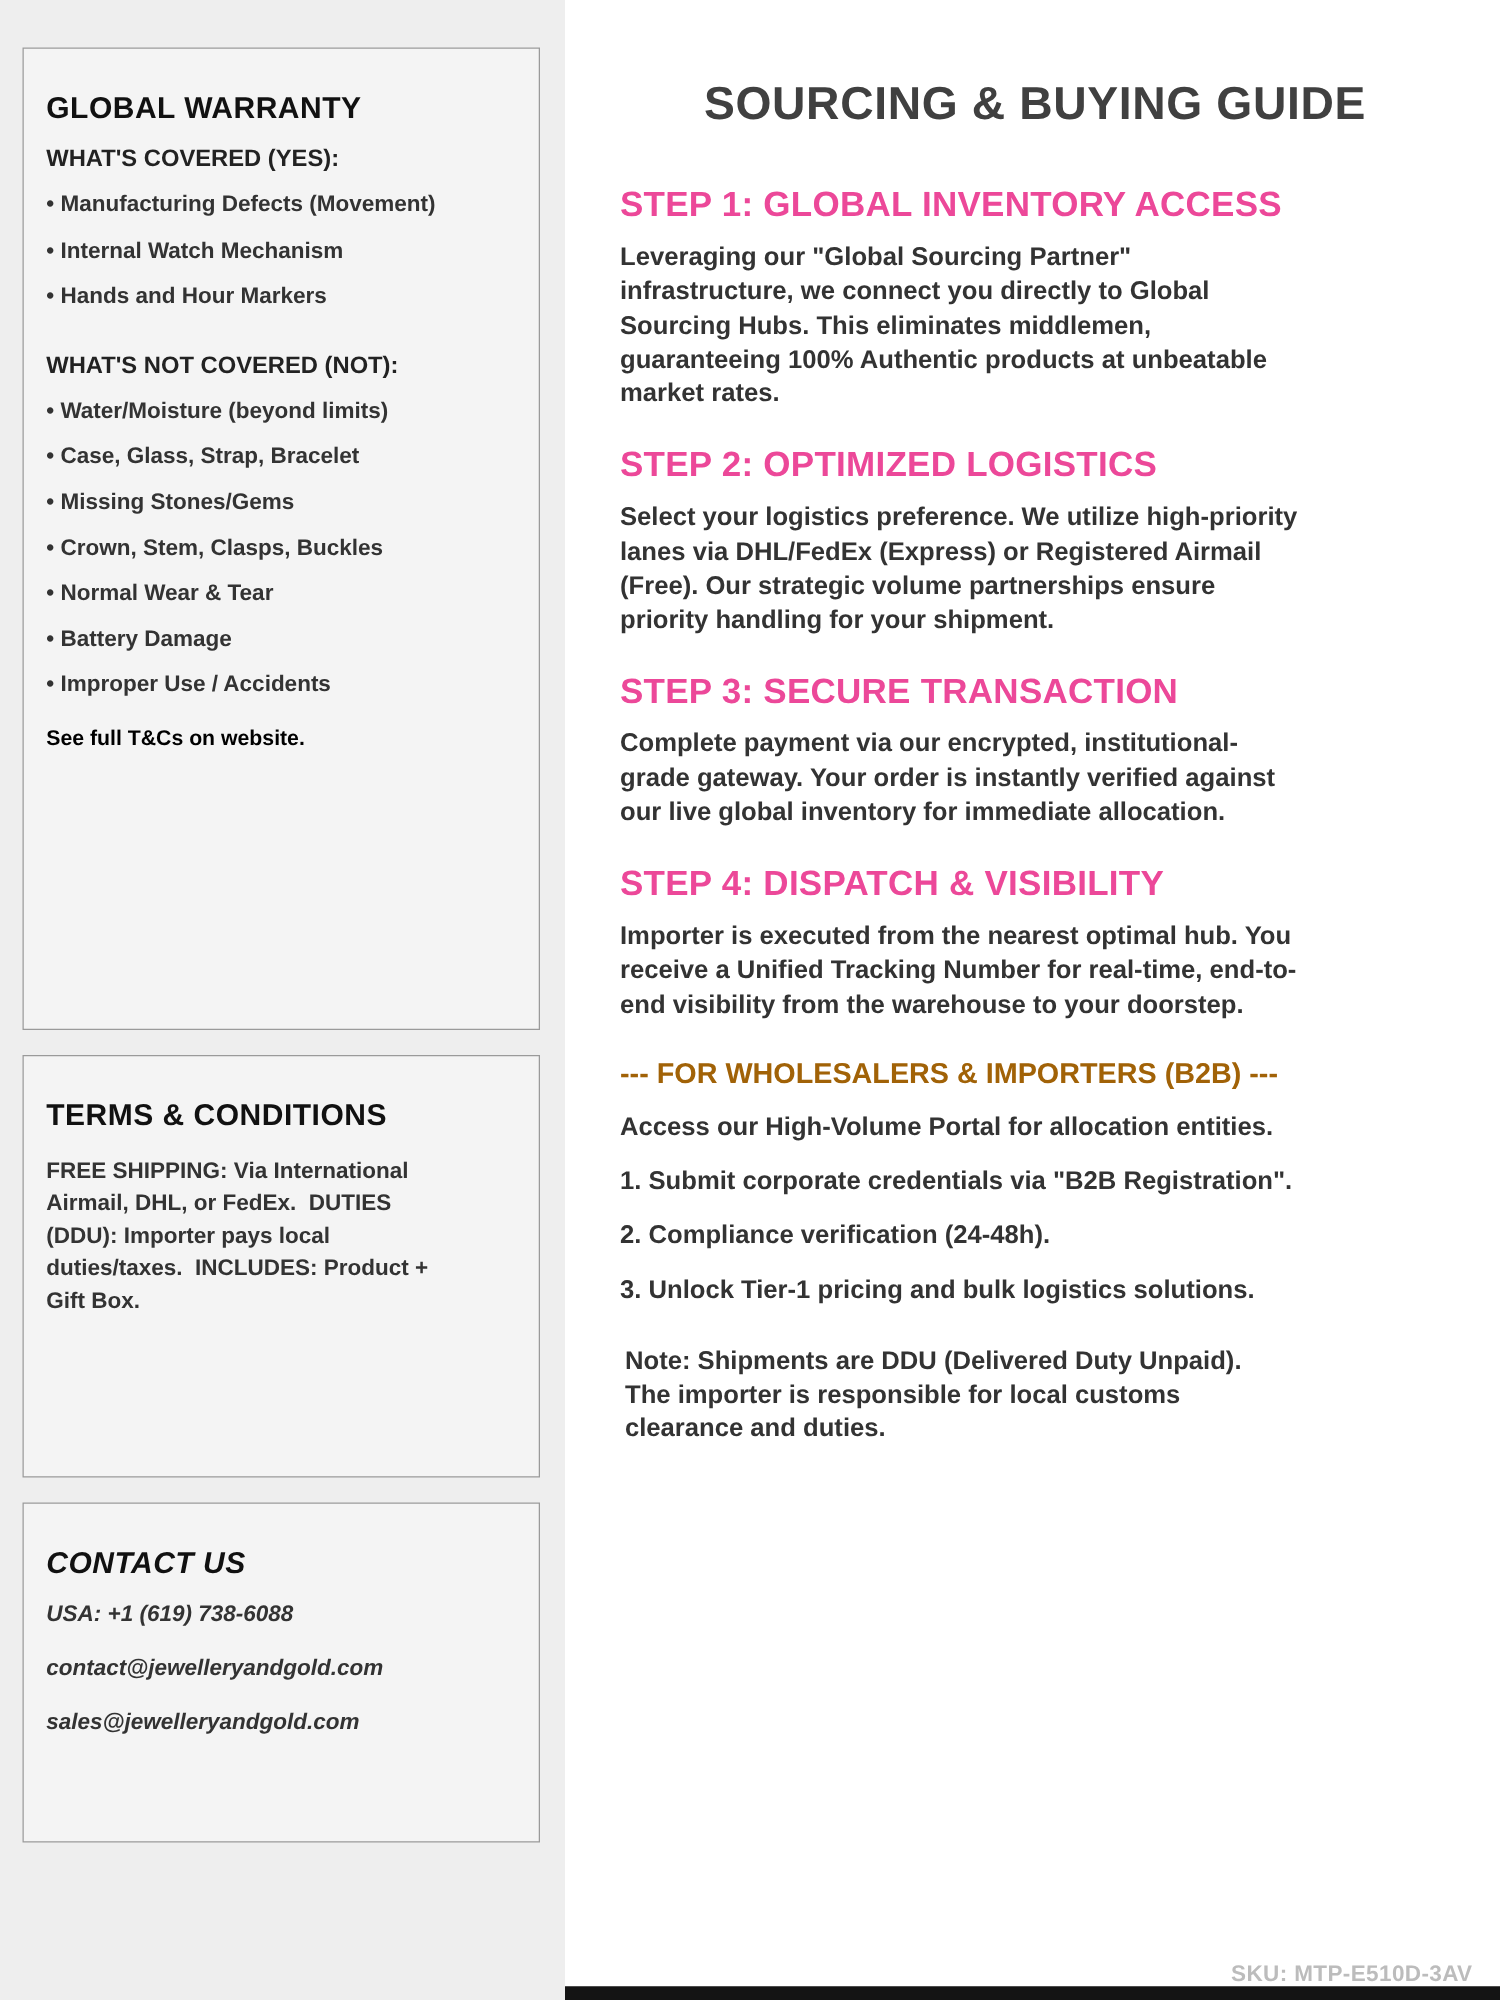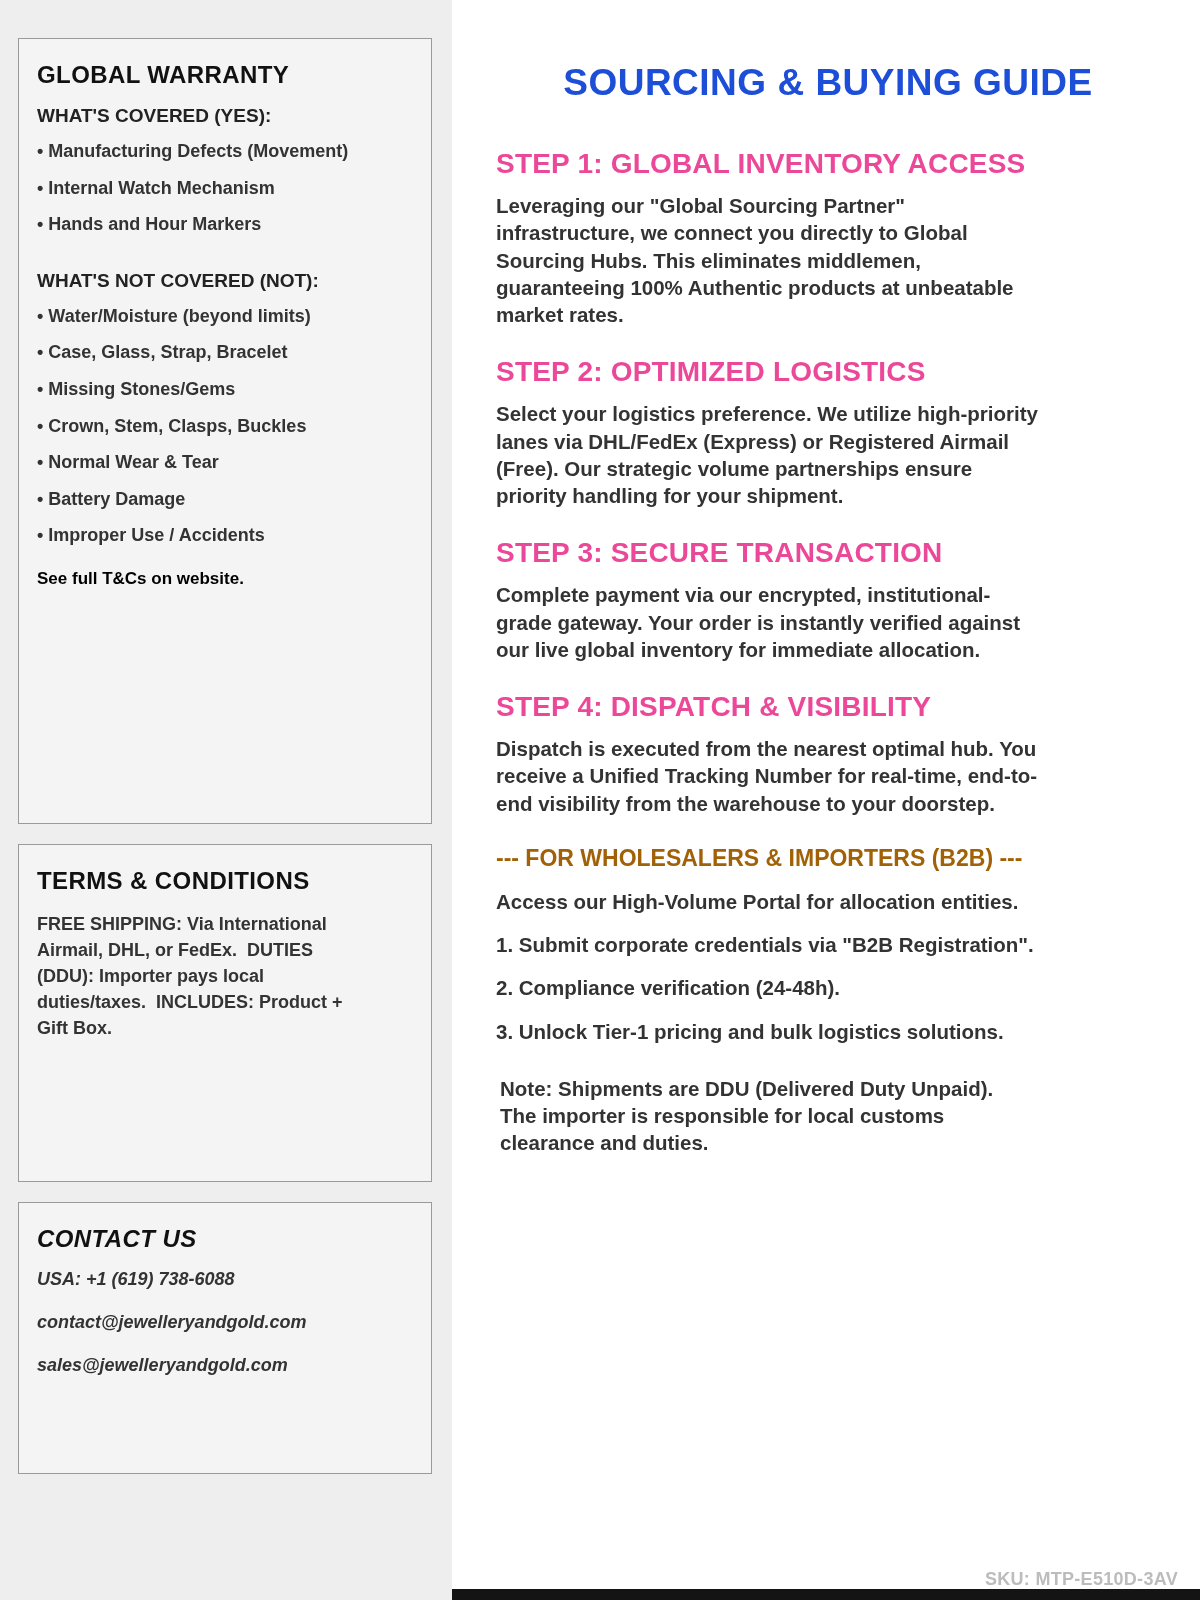--- a/index.html
+++ b/index.html
@@ -21,21 +21,21 @@
   .sidebar {
     width: 452px;
     min-width: 452px;
     height: 1600px;
     background: #eeeeee;
     padding: 38px 20px 20px 18px;
   }
   .box {
     background: #f4f4f4;
     border: 1px solid #9a9a9a;
-    padding: 22px 20px 20px 18px;
+    padding: 34px 20px 20px 18px;
     margin-bottom: 20px;
   }
   .box h2 {
     font-size: 24px;
     font-weight: 700;
     color: #111111;
     letter-spacing: 0.4px;
     margin-bottom: 16px;
   }
   .box h3 {
@@ -81,21 +81,21 @@
   
   .main {
     flex: 1;
     position: relative;
     background: #ffffff;
     padding: 62px 40px 0 44px;
   }
   .main h1 {
     font-size: 37px;
     font-weight: 700;
-    color: #1d4ed8;
+    color: #404040;
     text-align: center;
     letter-spacing: 0.5px;
     margin-bottom: 44px;
   }
   .step h2 {
     font-size: 28px;
     font-weight: 700;
     color: #ec4899;
     margin-bottom: 12px;
     letter-spacing: 0.2px;
@@ -205,21 +205,21 @@
       <p>Select your logistics preference. We utilize high-priority lanes via DHL/FedEx (Express) or Registered Airmail (Free). Our strategic volume partnerships ensure priority handling for your shipment.</p>
     </section>
 
     <section class="step">
       <h2>STEP 3: SECURE TRANSACTION</h2>
       <p>Complete payment via our encrypted, institutional-grade gateway. Your order is instantly verified against our live global inventory for immediate allocation.</p>
     </section>
 
     <section class="step">
       <h2>STEP 4: DISPATCH &amp; VISIBILITY</h2>
-      <p>Dispatch is executed from the nearest optimal hub. You receive a Unified Tracking Number for real-time, end-to-end visibility from the warehouse to your doorstep.</p>
+      <p>Importer is executed from the nearest optimal hub. You receive a Unified Tracking Number for real-time, end-to-end visibility from the warehouse to your doorstep.</p>
     </section>
 
     <section>
       <h2 class="b2b-heading">--- FOR WHOLESALERS &amp; IMPORTERS (B2B) ---</h2>
       <p class="b2b-text">Access our High-Volume Portal for allocation entities.</p>
       <p class="b2b-text">1. Submit corporate credentials via "B2B Registration".</p>
       <p class="b2b-text">2. Compliance verification (24-48h).</p>
       <p class="b2b-text">3. Unlock Tier-1 pricing and bulk logistics solutions.</p>
       <p class="b2b-note">Note: Shipments are DDU (Delivered Duty Unpaid). The importer is responsible for local customs clearance and duties.</p>
     </section>

